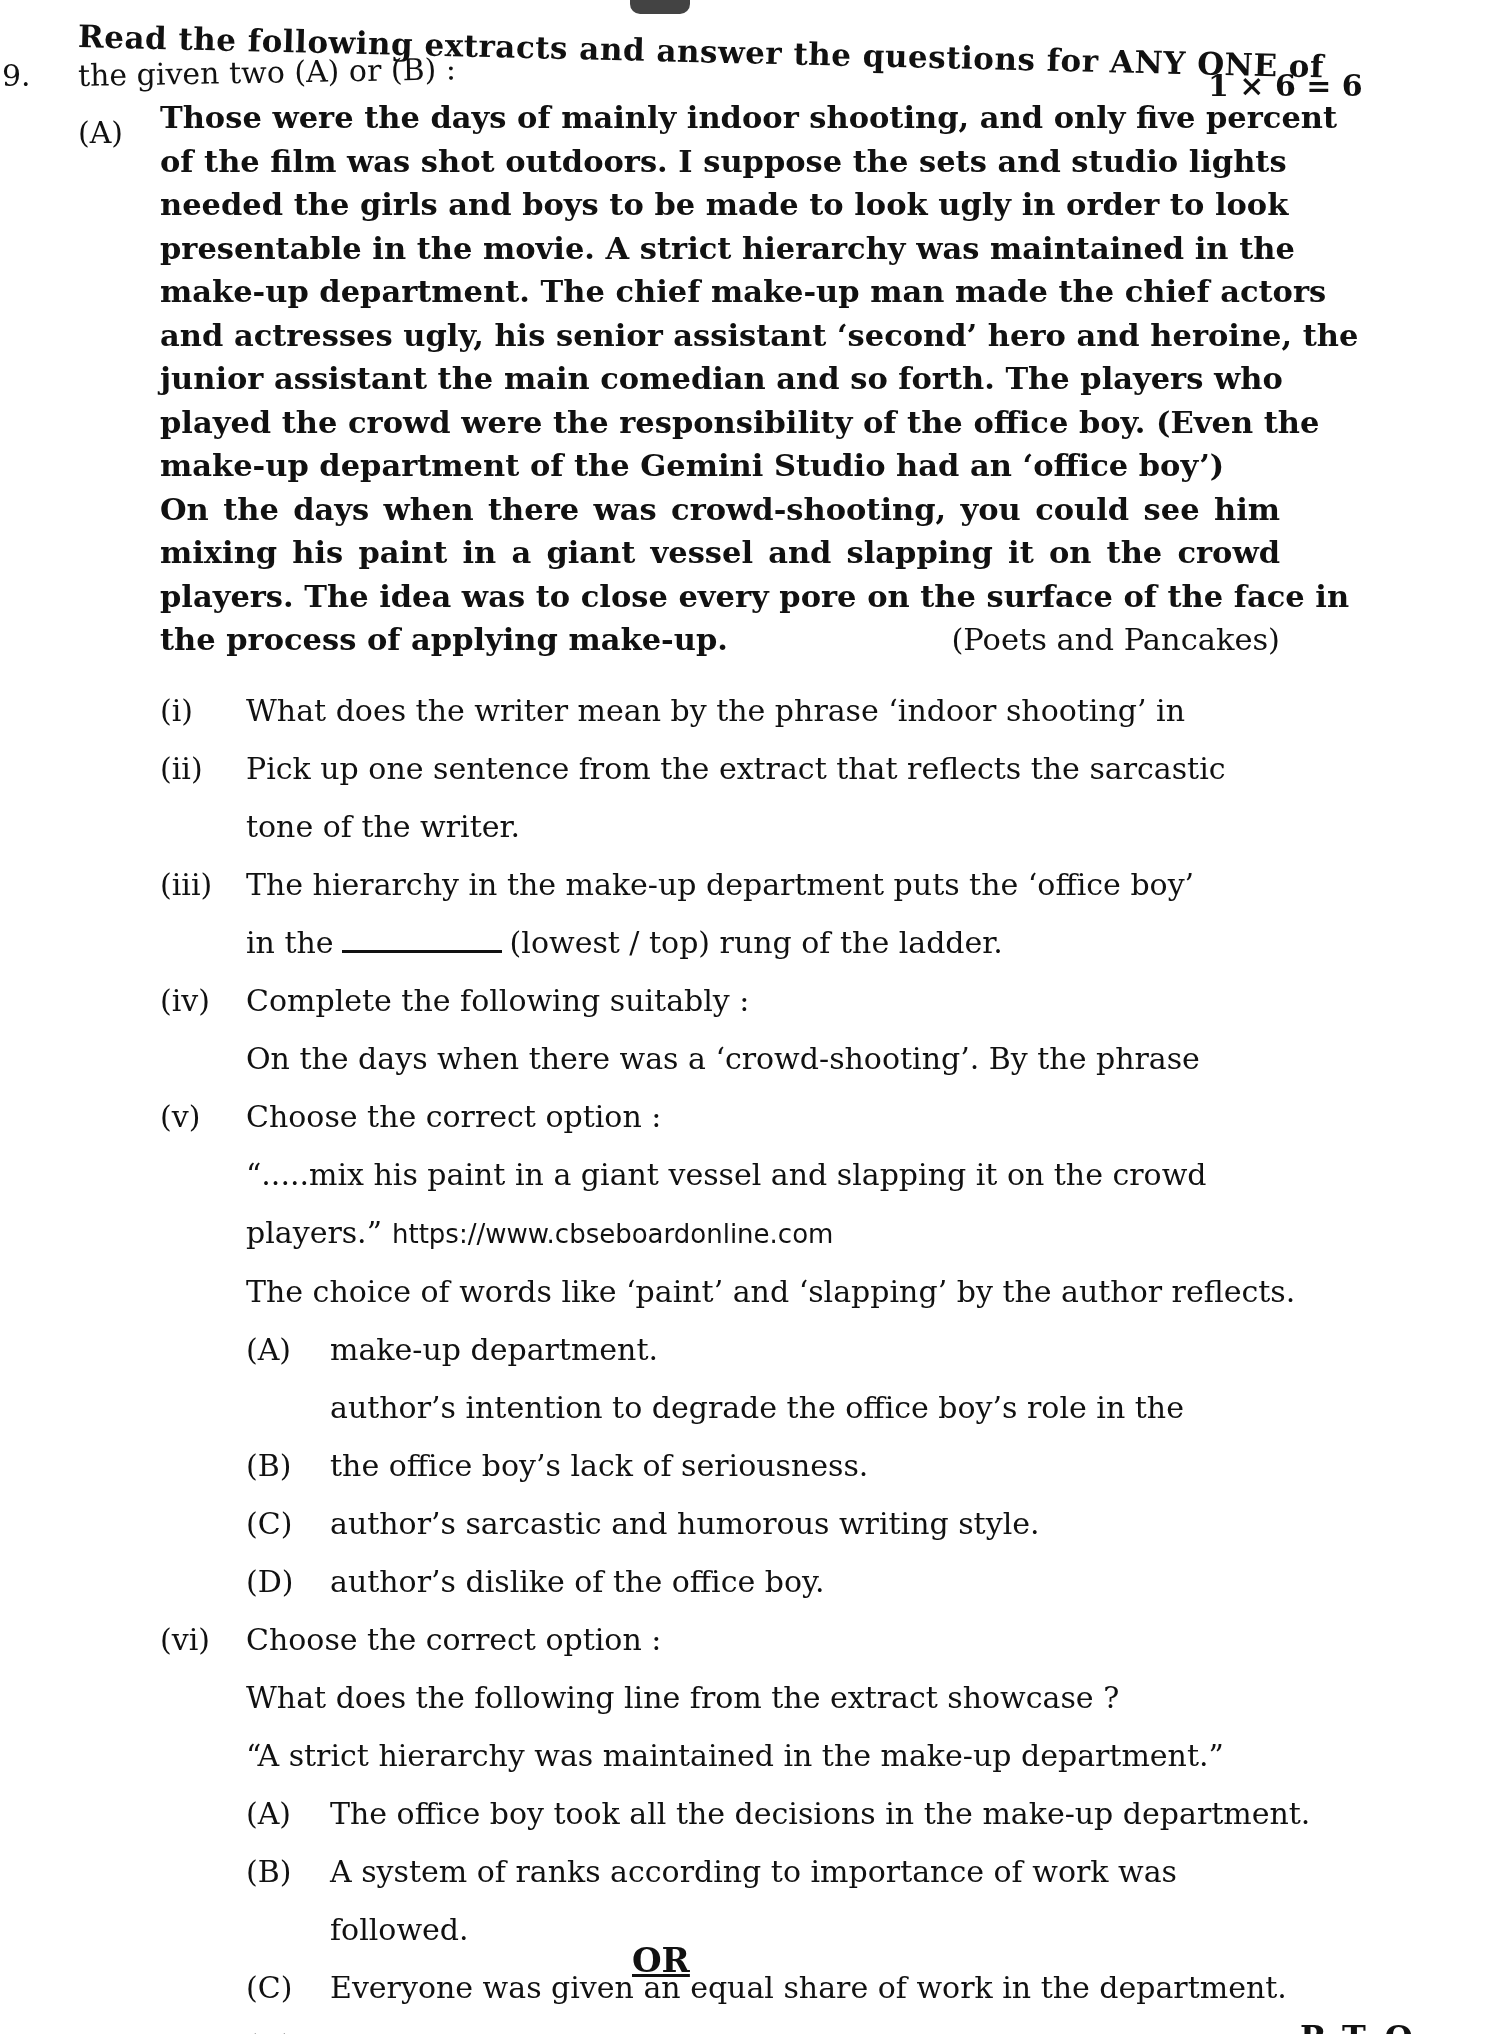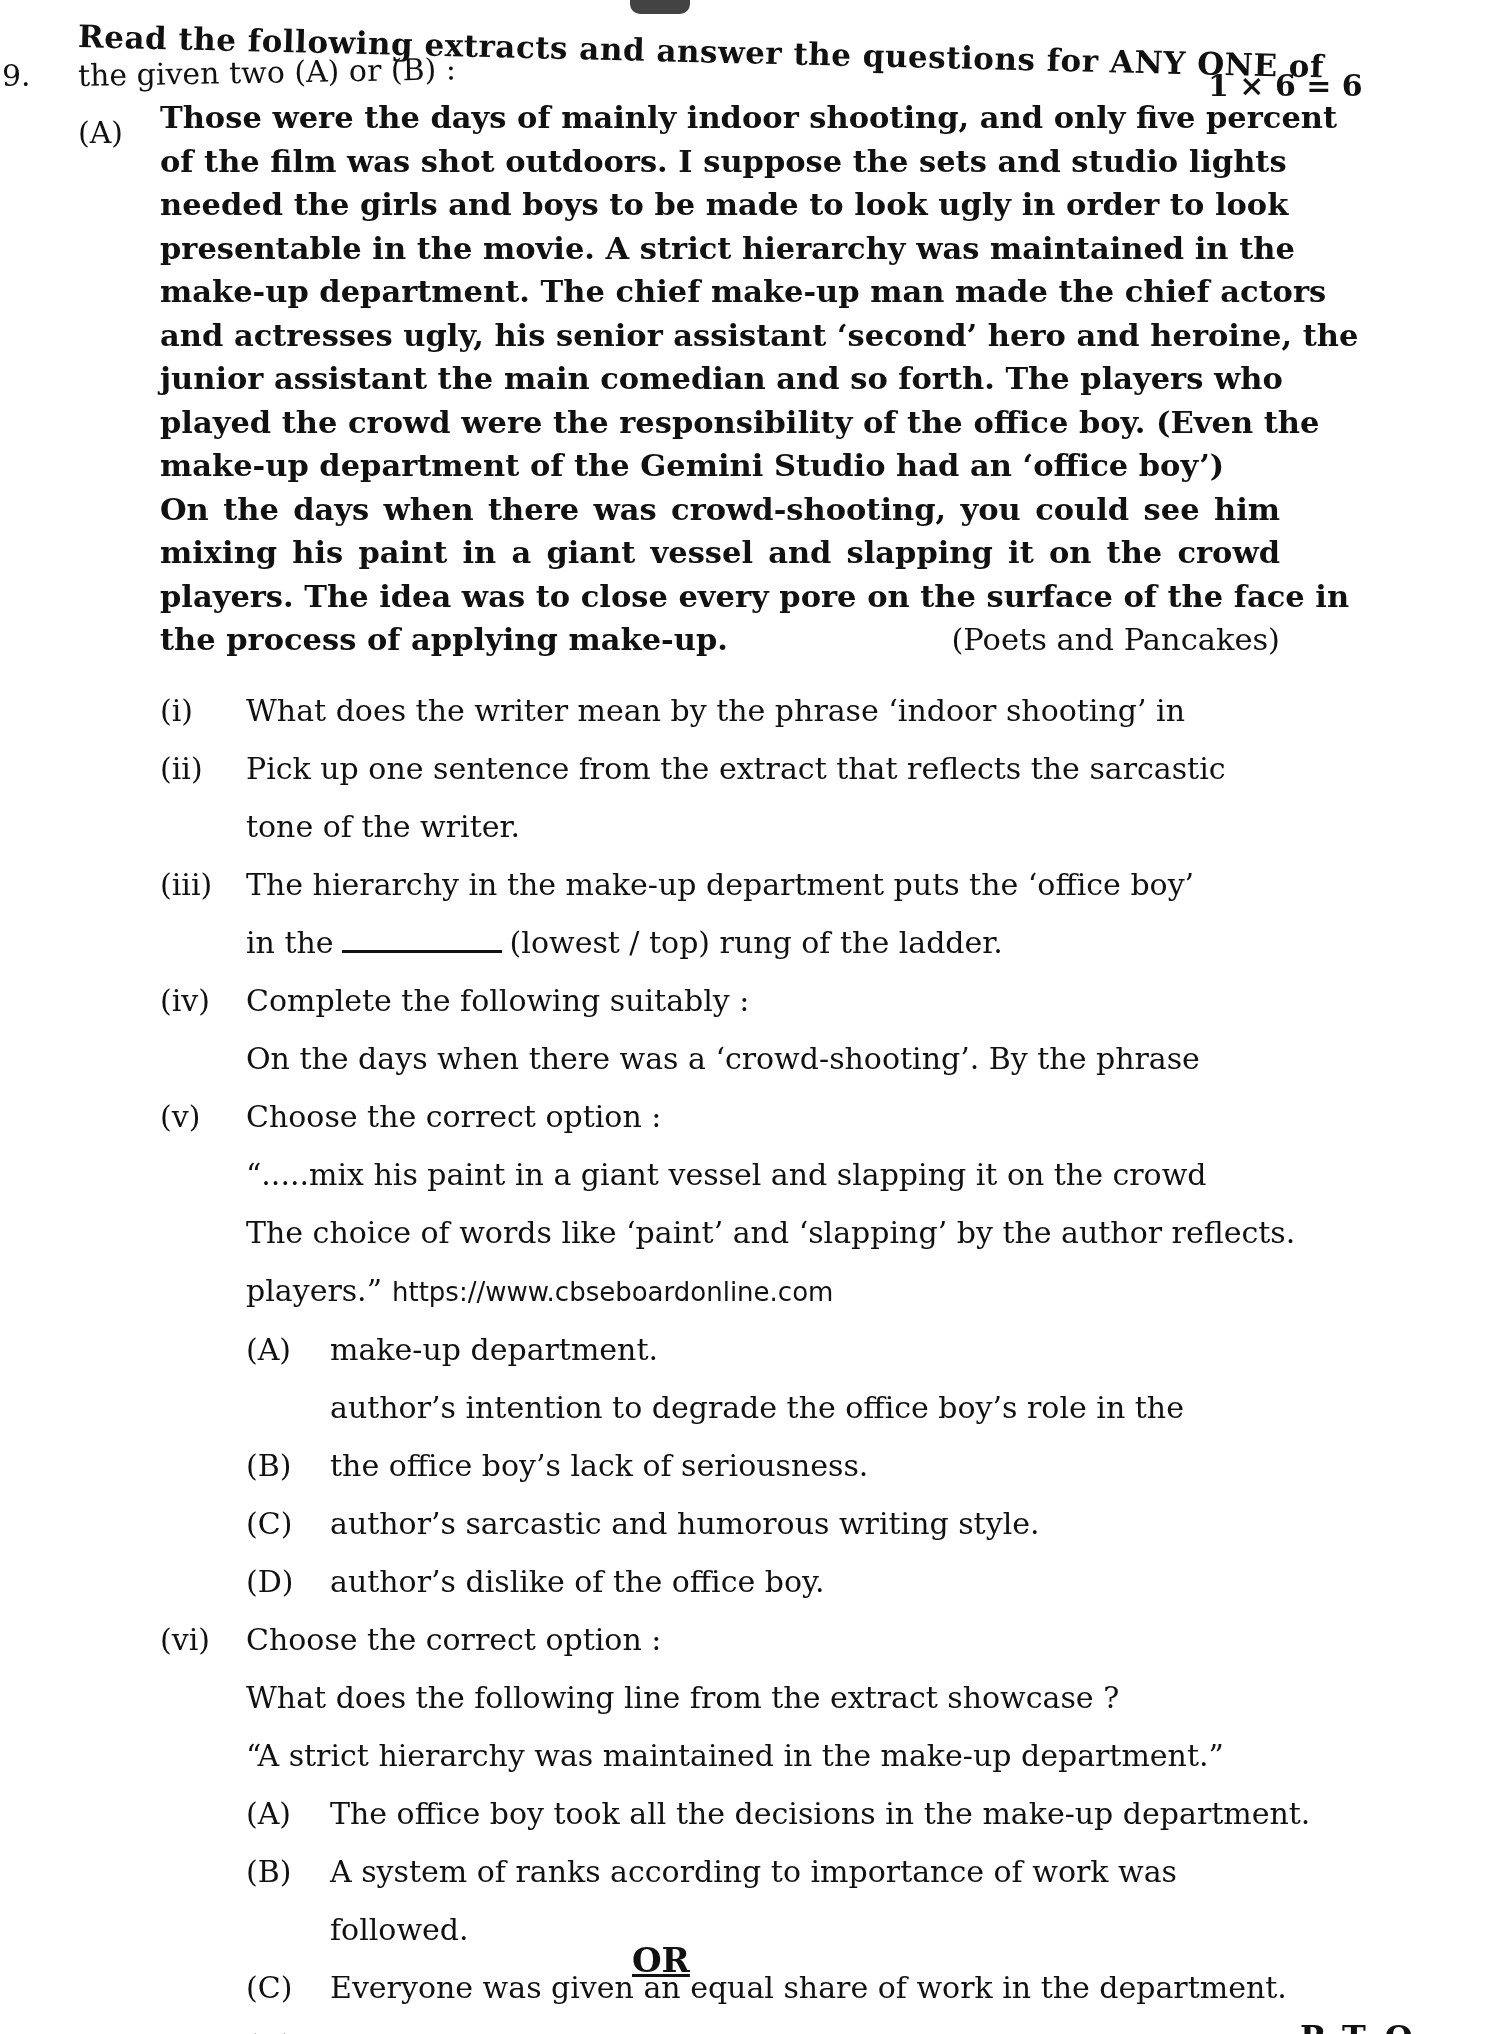--- a/index.html
+++ b/index.html
@@ -143,24 +143,24 @@
     </div>
     <div class="q">
       <span class="num">(iv)</span>
       <span class="text">Complete the following suitably :</span>
       <span class="text">On the days when there was a ‘crowd-shooting’. By the phrase</span>
     </div>
     <div class="q">
       <span class="num">(v)</span>
       <span class="text">Choose the correct option :</span>
       <span class="text">“.....mix his paint in a giant vessel and slapping it on the crowd</span>
-      <span class="text">The choice of words like ‘paint’ and ‘slapping’ by the author reflects.</span>
       <span class="text">
         <span>players.”</span><span class="url">https://www.cbseboardonline.com</span>
       </span>
+      <span class="text">The choice of words like ‘paint’ and ‘slapping’ by the author reflects.</span>
       <div class="opts">
         <div class="opt">
           <span class="olabel">(A)</span>
           <span class="text">make-up department.</span>
           <span class="text">author’s intention to degrade the office boy’s role in the</span>
         </div>
         <div class="opt">
           <span class="olabel">(B)</span>
           <span class="text">the office boy’s lack of seriousness.</span>
         </div>

